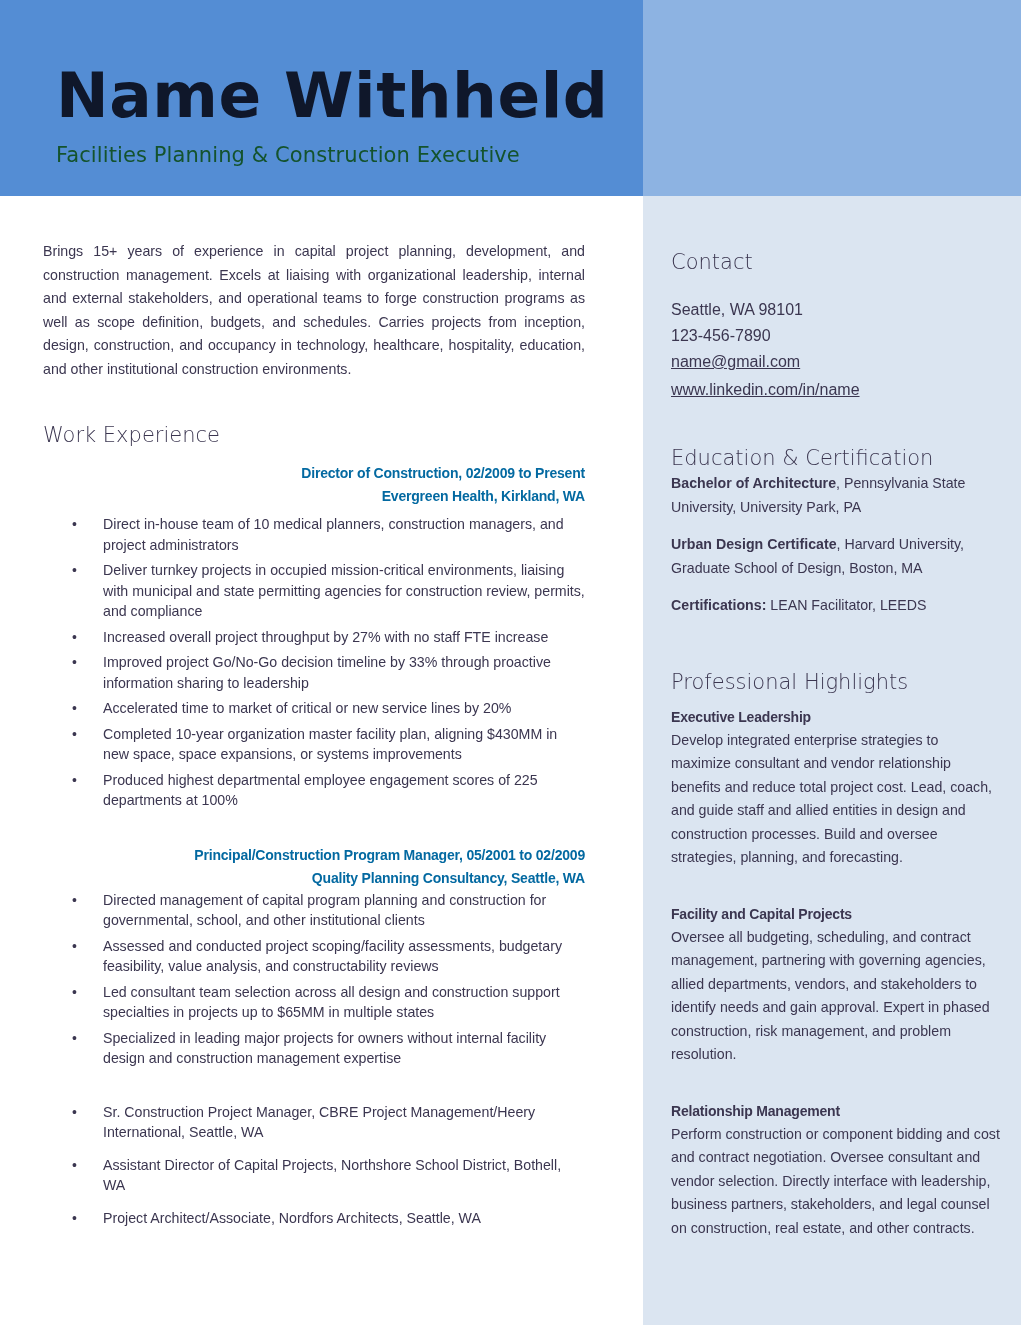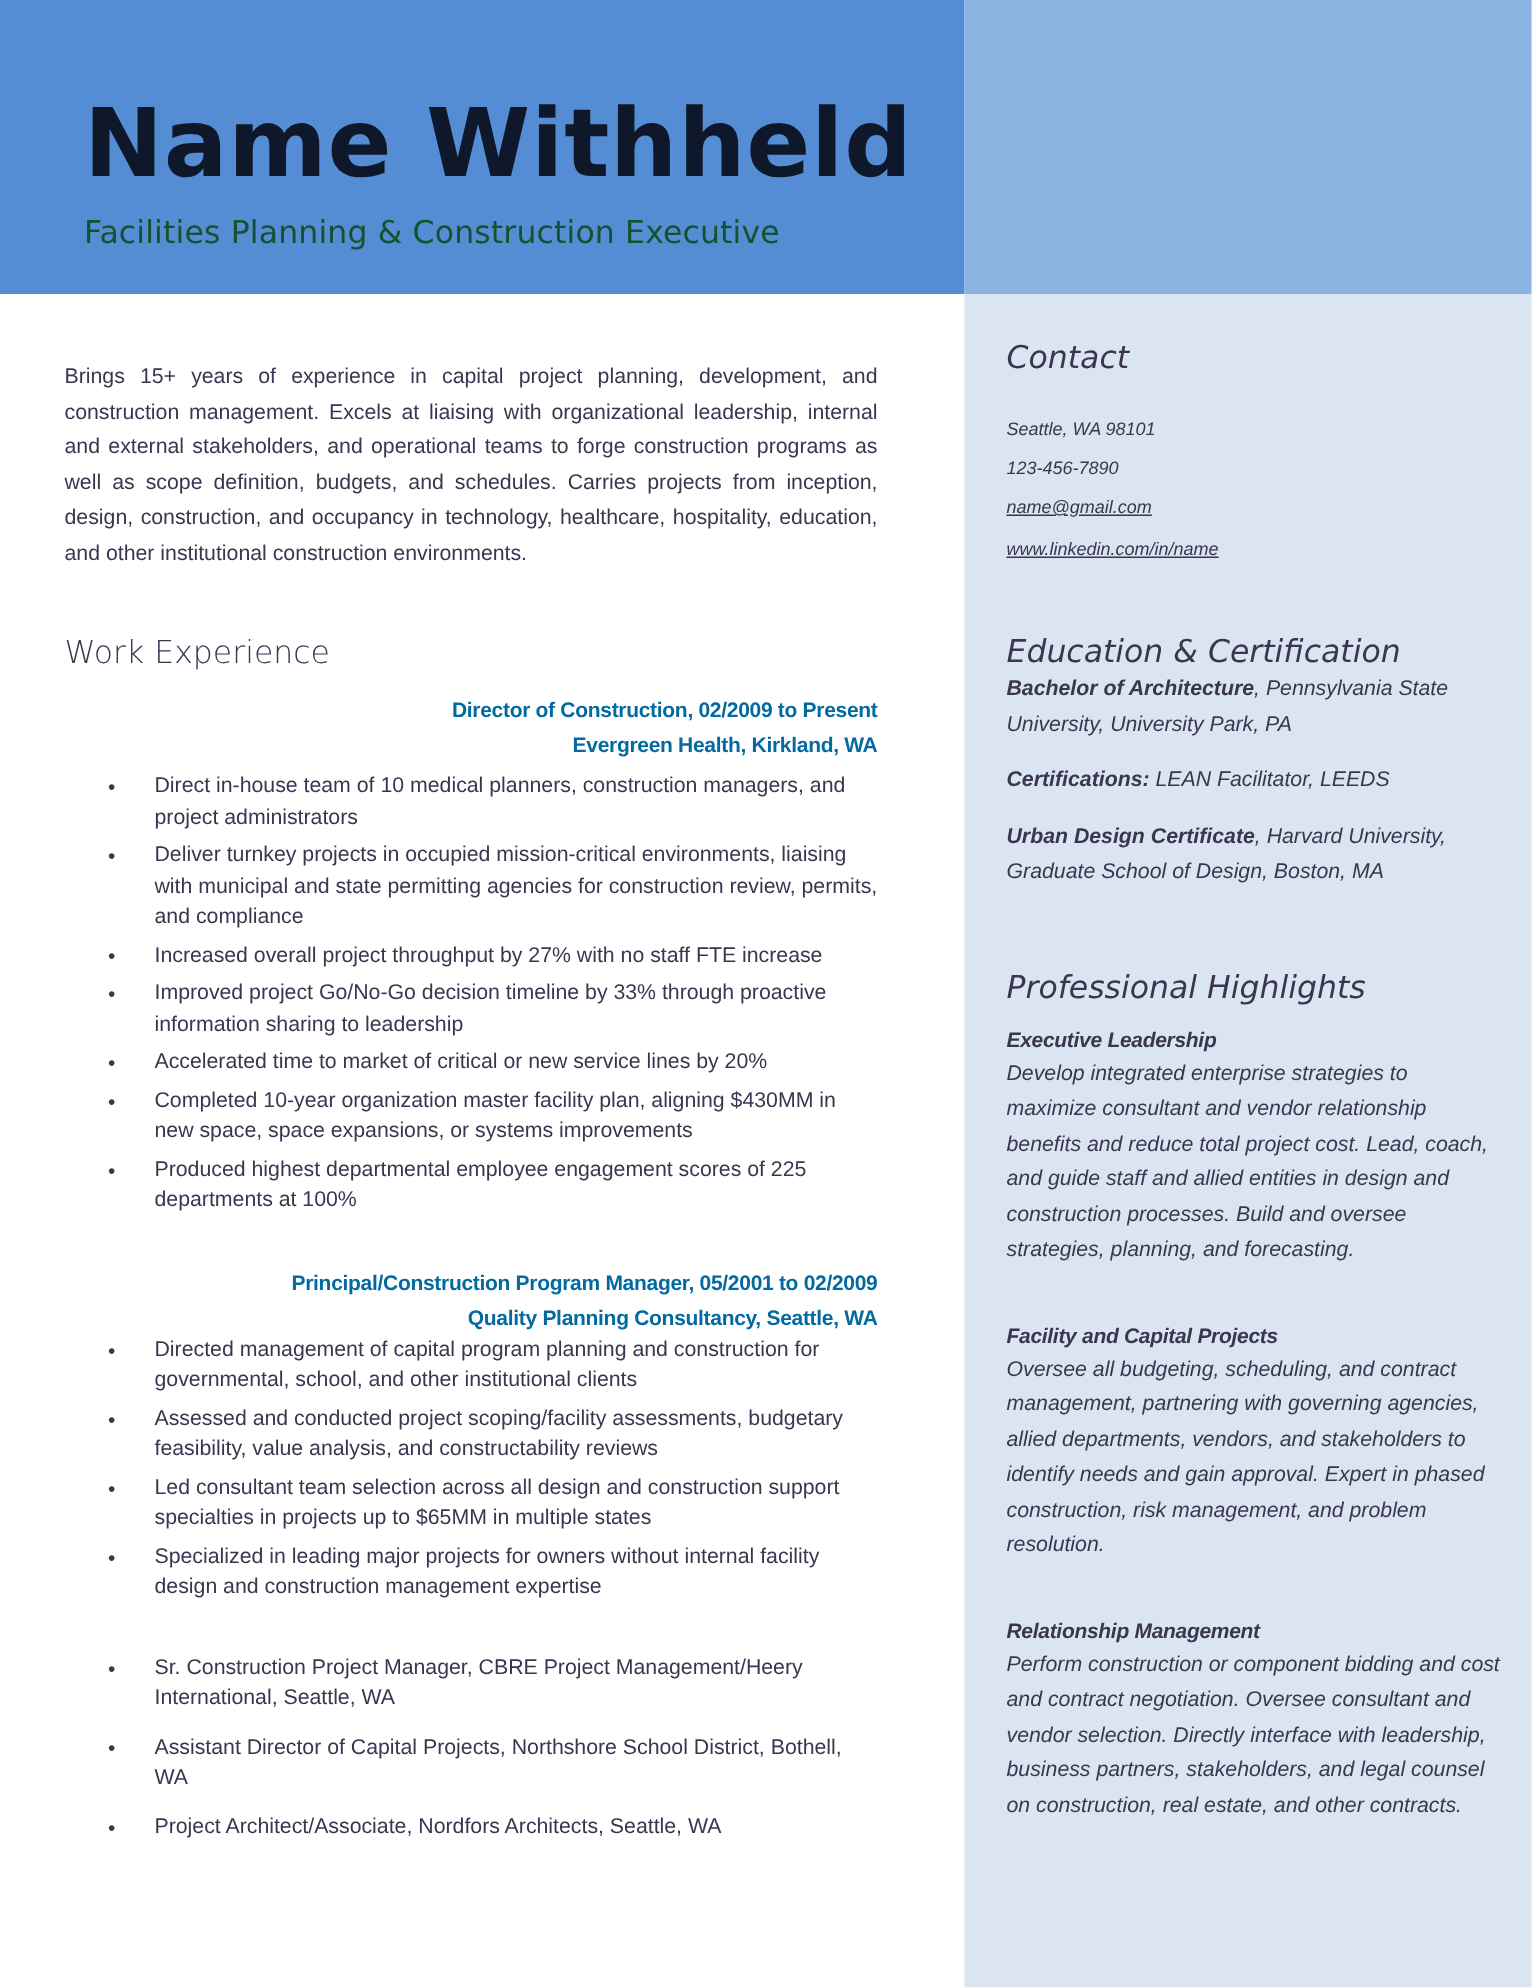--- a/index.html
+++ b/index.html
@@ -47,22 +47,22 @@
     text-align:right;
   }
   ul.bullets { list-style:none; margin:0; padding:0; }
   ul.bullets li {
     position:relative; padding-left:60px; font-size:14.2px; line-height:20.5px;
     color:#3b3650; margin-bottom:5px;
   }
   ul.bullets li .bullet-dot {
     position:absolute; left:29px; top:0; font-size:14px;
   }
-  .sidebar { position:absolute; left:671px; top:224px; width:330px;font-style:italic; }
-  .contact-line { font-size:12px; line-height:26px; color:#3b3650; margin:0; }
+  .sidebar { position:absolute; left:671px; top:248px; width:330px; }
+  .contact-line { font-size:16px; line-height:26px; color:#3b3650; margin:0; }
   .contact-link { text-decoration:underline; color:#3b3650; cursor:pointer; }
   .edu-entry { font-size:14.2px; line-height:23.5px; margin:0; color:#3b3650; }
   .edu-entry b { font-weight:bold; }
   .hl-title { font-size:14px; font-weight:bold; line-height:23px; margin:0; color:#3b3650; letter-spacing:-0.2px;}
   .hl-body { font-size:14.2px; line-height:23.5px; margin:0; color:#3b3650; }
 </style>
 </head>
 <body>
 
 <div class="header-left"></div>
@@ -116,22 +116,22 @@
   <div style="margin-top:24px;">
     <p class="contact-line" style="line-height:20px;">Seattle, WA 98101</p>
     <p class="contact-line" style="margin-top:6px;line-height:20px;">123-456-7890</p>
     <p class="contact-line" style="margin-top:6px;line-height:20px;"><span class="contact-link">name@gmail.com</span></p>
     <p class="contact-line" style="margin-top:8px;line-height:20px;"><span class="contact-link">www.linkedin.com/in/name</span></p>
   </div>
 
   <h2 class="section-title" style="margin-top:44px;">Education &amp; Certification</h2>
   <div style="margin-top:0;">
     <p class="edu-entry"><b>Bachelor of Architecture</b><span>, Pennsylvania State University, University Park, PA</span></p>
+    <p class="edu-entry" style="margin-top:14px;"><b>Urban Design Certificate</b><span>, Harvard University, Graduate School of Design, Boston, MA</span></p>
     <p class="edu-entry" style="margin-top:14px;"><b>Certifications:</b><span> LEAN Facilitator, LEEDS</span></p>
-    <p class="edu-entry" style="margin-top:14px;"><b>Urban Design Certificate</b><span>, Harvard University, Graduate School of Design, Boston, MA</span></p>
   </div>
 
   <h2 class="section-title" style="margin-top:50px;">Professional Highlights</h2>
   <div style="margin-top:10px;">
     <p class="hl-title">Executive Leadership</p>
     <p class="hl-body">Develop integrated enterprise strategies to maximize consultant and vendor relationship benefits and reduce total project cost. Lead, coach, and guide staff and allied entities in design and construction processes. Build and oversee strategies, planning, and forecasting.</p>
   </div>
   <div style="margin-top:33px;">
     <p class="hl-title">Facility and Capital Projects</p>
     <p class="hl-body">Oversee all budgeting, scheduling, and contract management, partnering with governing agencies, allied departments, vendors, and stakeholders to identify needs and gain approval. Expert in phased construction, risk management, and problem resolution.</p>

